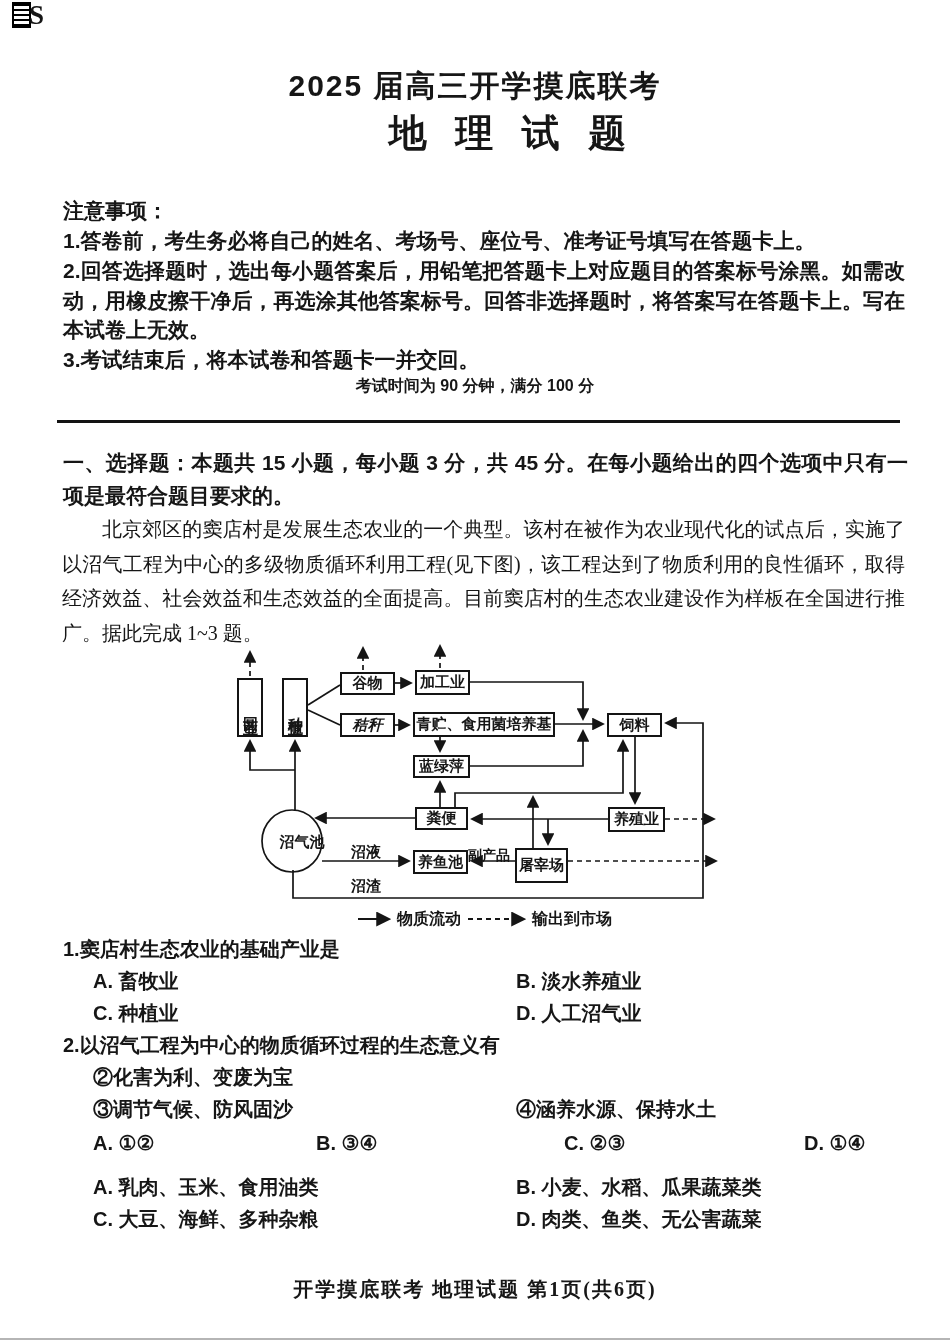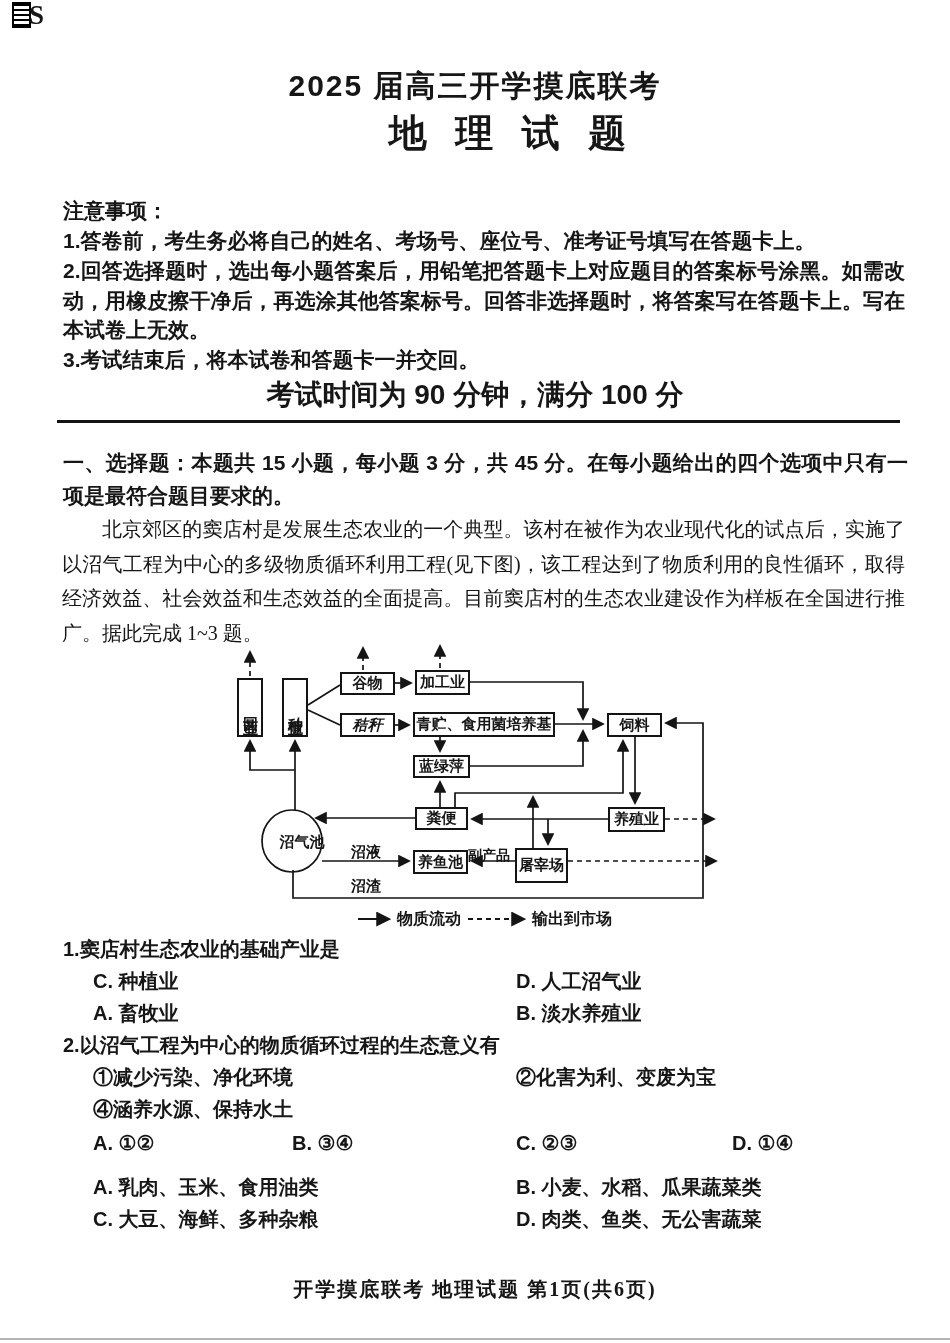--- a/index.html
+++ b/index.html
@@ -15,21 +15,21 @@
     background:repeating-linear-gradient(#000 0 2px,#fff 2px 5px);}
   .wm-s{font-family:"Liberation Serif",serif;font-size:27px;font-weight:700;line-height:22px;}
   
   .title1{left:0;top:66px;width:950px;text-align:center;font-size:30px;font-weight:700;letter-spacing:2px;}
   .title2{left:0;top:108px;width:950px;text-align:center;font-size:38px;font-weight:700;letter-spacing:9px;padding-left:37px;}
   
   .notice-head{left:63px;top:197px;font-size:21px;font-weight:700;}
   .n1{left:63px;top:227px;width:842px;font-size:21px;font-weight:700;}
   .n2{left:63px;top:256px;width:842px;font-size:21px;font-weight:700;line-height:29.5px;text-align:justify;}
   .n3{left:63px;top:346px;width:842px;font-size:21px;font-weight:700;}
-  .exam-info{left:0;top:376px;width:950px;text-align:center;font-size:28px;font-weight:700;}
+  .exam-info{left:0;top:376px;width:950px;text-align:center;font-size:16px;font-weight:700;}
   .rule{left:57px;top:420px;width:843px;height:3px;background:#131313;}
   
   .sec-header{left:63px;top:446px;width:845px;font-size:21px;font-weight:700;line-height:33px;text-align:justify;}
   .stimulus{left:62px;top:512px;width:843px;font-size:20px;line-height:34.5px;
     font-family:"Liberation Serif",serif;font-weight:500;text-indent:2em;text-align:justify;}
   
   .diagram{left:215px;top:643px;width:520px;height:290px;}
   .diagram svg{position:absolute;left:0;top:0;}
   .dnode{position:absolute;border:2px solid #141414;background:#fff;box-sizing:border-box;
     display:flex;align-items:center;justify-content:center;
@@ -37,21 +37,21 @@
   .dnode.vert{writing-mode:vertical-rl;text-orientation:upright;letter-spacing:2px;}
   .dlabel{position:absolute;font-size:15px;font-weight:700;white-space:nowrap;}
   .dlegend{position:absolute;font-size:16px;font-weight:700;white-space:nowrap;}
   
   .question{left:63px;width:845px;font-size:20px;font-weight:700;}
   .q1{top:938px;} .q2{top:1034px;} .q3{top:1166px;}
   .qline{line-height:22px;}
   .opt-row{display:flex;margin-top:10px;padding-left:30px;line-height:22px;}
   .opt-row .cell{width:423px;}
   .opt-row .cell:last-child{width:auto;}
-  .ans-row{display:flex;margin-top:12px;padding-left:30px;line-height:22px;}
+  .ans-row{display:flex;margin-top:12px;padding-left:30px;line-height:22px;gap:24px;}
   .ans-row .ca{width:199px;} .ans-row .cb{width:224px;} .ans-row .cc{width:216px;}
   
   .footer{left:0;top:1276px;width:950px;text-align:center;font-size:20px;font-weight:700;
     font-family:"Liberation Serif",serif;letter-spacing:2px;}
   .scan-edge{left:0;top:1338px;width:950px;height:2px;background:#b5b5b5;}
 </style>
 </head>
 <body>
 
 <div class="abs watermark">
@@ -154,36 +154,36 @@
   <div class="dlabel" style="left:253px;top:204px;font-size:14px;">副产品</div>
   <div class="dlabel" style="left:136px;top:200px;">沼液</div>
   <div class="dlabel" style="left:136px;top:234px;">沼渣</div>
   <div class="dlegend" style="left:182px;top:266px;">物质流动</div>
   <div class="dlegend" style="left:317px;top:266px;">输出到市场</div>
 </div>
 
 <div class="abs question q1">
   <div class="qline"><span>1.</span><span>窦店村生态农业的基础产业是</span></div>
   <div class="opt-row">
+    <span class="cell">A. 畜牧业</span>
+    <span class="cell">B. 淡水养殖业</span>
+  </div>
+  <div class="opt-row">
     <span class="cell">C. 种植业</span>
     <span class="cell">D. 人工沼气业</span>
   </div>
-  <div class="opt-row">
-    <span class="cell">A. 畜牧业</span>
-    <span class="cell">B. 淡水养殖业</span>
-  </div>
 </div>
 
 <div class="abs question q2">
   <div class="qline"><span>2.</span><span>以沼气工程为中心的物质循环过程的生态意义有</span></div>
   <div class="opt-row">
-    <span class="cell">①减少污染、净化环境</span>
     <span class="cell">②化害为利、变废为宝</span>
   </div>
   <div class="opt-row">
+    <span class="cell">③调节气候、防风固沙</span>
     <span class="cell">④涵养水源、保持水土</span>
   </div>
   <div class="ans-row">
     <span class="ca">A. ①②</span>
     <span class="cb">B. ③④</span>
     <span class="cc">C. ②③</span>
     <span class="cd">D. ①④</span>
   </div>
 </div>
 

